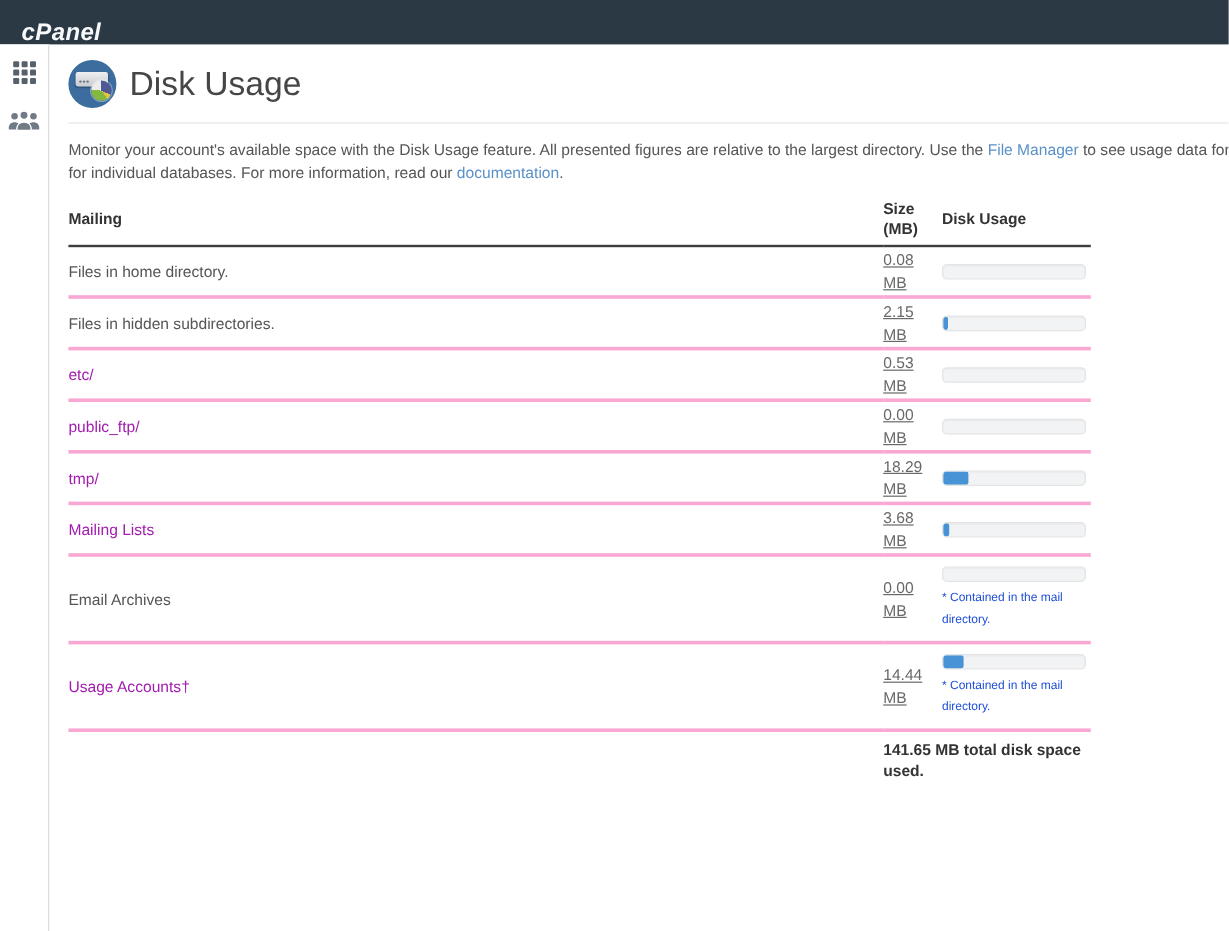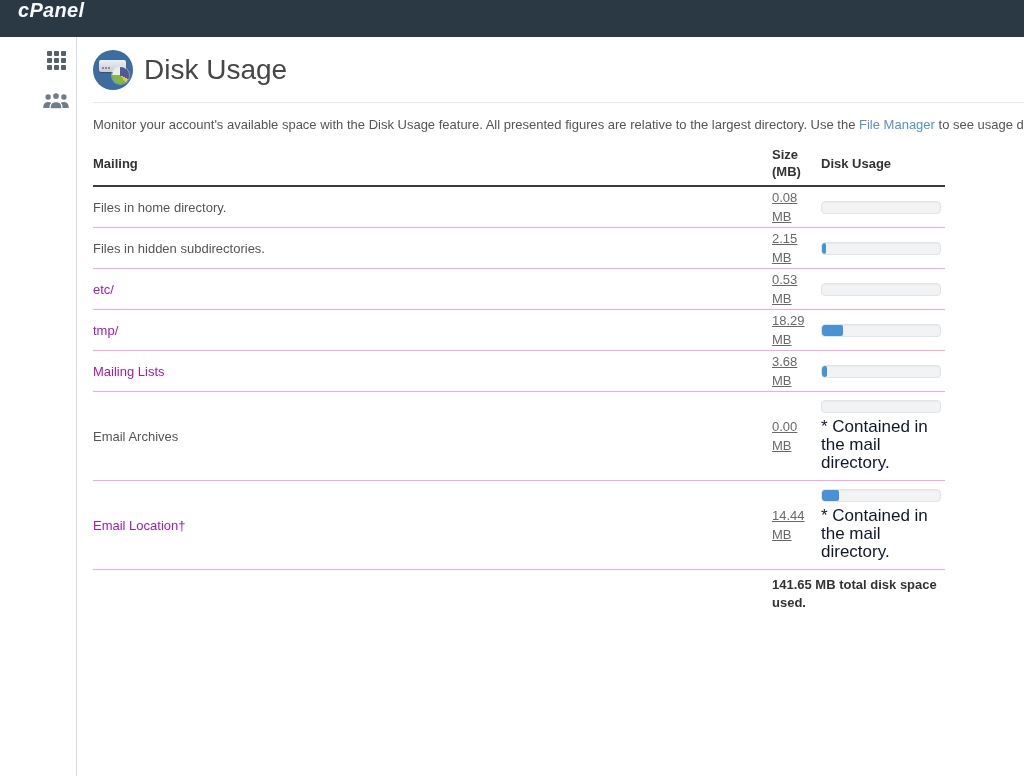--- a/index.html
+++ b/index.html
@@ -7,29 +7,29 @@
   body {
     width:1024px; height:776px; overflow:hidden;
     background:#ffffff;
     font-family:"Liberation Sans", "DejaVu Sans", sans-serif;
     color:#555;
   }
 
   
   .navbar {
     height:37px; background:#2b3945;
-    display:flex; align-items:flex-start; padding:0 18px;
+    display:flex; align-items:flex-end; padding:0 18px;
   }
   .logo {
     color:#f7f8f9; font-size:20px; font-weight:bold; font-style:italic;
     letter-spacing:.3px; line-height:1;
   }
 
   
-  .layout { display:flex; height:739px;padding-left:36px; }
+  .layout { display:flex; height:739px; }
 
   .sidebar {
     width:41px; flex:0 0 41px; border-right:1px solid #d9dcdf;
     display:flex; flex-direction:column; align-items:center;
     padding-top:14px; gap:20px; background:#fff;
   }
   .grid-icon {
     display:grid; grid-template-columns:repeat(3,5px);
     grid-template-rows:repeat(3,5px); gap:2px; cursor:pointer;
   }
@@ -68,36 +68,36 @@
   
   table.disk-table { margin-top:6px; border-collapse:collapse; width:852px; table-layout:fixed; }
   col.c-loc { width:679px; }
   col.c-size { width:49px; }
   col.c-usage { width:124px; }
 
   thead th {
     text-align:left; vertical-align:middle; font-size:13px; font-weight:bold;
     color:#333; padding:6px 0 5px; border-bottom:2px solid #3d3d3d; line-height:17px;
   }
-  tbody tr { border-bottom:1px solid #f9a8d4; }
+  tbody tr { border-bottom:3px solid #f9a8d4; }
   td { font-size:13px; color:#555; vertical-align:middle; padding:1px 0; }
   tr.has-note td { padding:8px 0; vertical-align:middle; }
 
   .loc-label { color:#555; }
   a.loc-link { color:#a21caf; text-decoration:none; cursor:pointer; }
 
   td.size .num, td.size .unit { display:block; color:#696969; line-height:19px;text-decoration:underline; }
 
   .bar {
     width:120px; height:13px; background:#f2f3f4;
     border:1px solid #e3e4e5; border-radius:4px; overflow:hidden;
     box-shadow:inset 0 1px 1px rgba(0,0,0,.04);
   }
   .bar .fill { height:100%; background:#4793d6; border-radius:2px; }
-  .note { width:122px; font-size:17px; color:#0f172a; line-height:18px; margin-top:5px; }
+  .note { width:122px; font-size:10px; color:#1d4ed8; line-height:18px; margin-top:5px; }
 
   tfoot td { padding:6px 0; }
   .total-cell div { font-weight:bold; color:#333; font-size:13px; line-height:18px; width:178px; }
 </style>
 </head>
 <body>
 
 <header class="navbar">
   <span class="logo">cPanel</span>
 </header>
@@ -134,20 +134,21 @@
       <div class="title-icon">
         <div class="server"></div>
         <div class="pie"></div>
       </div>
       <h1 class="page-title">Disk Usage</h1>
     </div>
     <hr class="title-divider">
 
     <div class="description">
       <div class="desc-line1"><span>Monitor your account's available space with the Disk Usage feature. All presented figures are relative to the largest directory. Use the </span><a class="link" href="#">File Manager</a><span> to see usage data for individual files and the MySQL feature to see data</span></div>
+      <div class="desc-line2"><span>for individual databases. For more information, read our </span><a class="link" href="#">documentation</a><span>.</span></div>
     </div>
 
     <table class="disk-table">
       <colgroup>
           <col class="c-loc">
           <col class="c-size">
           <col class="c-usage">
         </colgroup>
       <thead>
         <tr>
@@ -193,20 +194,33 @@
     </td>
     <td class="usage">
       <div class="bar">
         <div class="fill" style="width: 0%;"></div>
       </div>
 
     </td>
   </tr>
 
 
+  <tr>
+    <td class="loc"><a class="loc-link" href="#">public_ftp/</a></td>
+    <td class="size">
+      <span class="num">0.00</span>
+      <span class="unit">MB</span>
+    </td>
+    <td class="usage">
+      <div class="bar">
+        <div class="fill" style="width: 0%;"></div>
+      </div>
+
+    </td>
+  </tr>
 
 
 
   <tr>
     <td class="loc"><a class="loc-link" href="#">tmp/</a></td>
     <td class="size">
       <span class="num">18.29</span>
       <span class="unit">MB</span>
     </td>
     <td class="usage">
@@ -240,21 +254,21 @@
     </td>
     <td class="usage">
       <div class="bar">
         <div class="fill" style="width: 0%;"></div>
       </div>
       <div class="note">* Contained in the mail directory.</div>
     </td>
   </tr>
 
   <tr class="has-note">
-    <td class="loc"><a class="loc-link" href="#">Email Location†</a></td>
+    <td class="loc"><a class="loc-link" href="#">Usage Accounts†</a></td>
     <td class="size">
       <span class="num">14.44</span>
       <span class="unit">MB</span>
     </td>
     <td class="usage">
       <div class="bar">
         <div class="fill" style="width: 14%;"></div>
       </div>
       <div class="note">* Contained in the mail directory.</div>
     </td>

